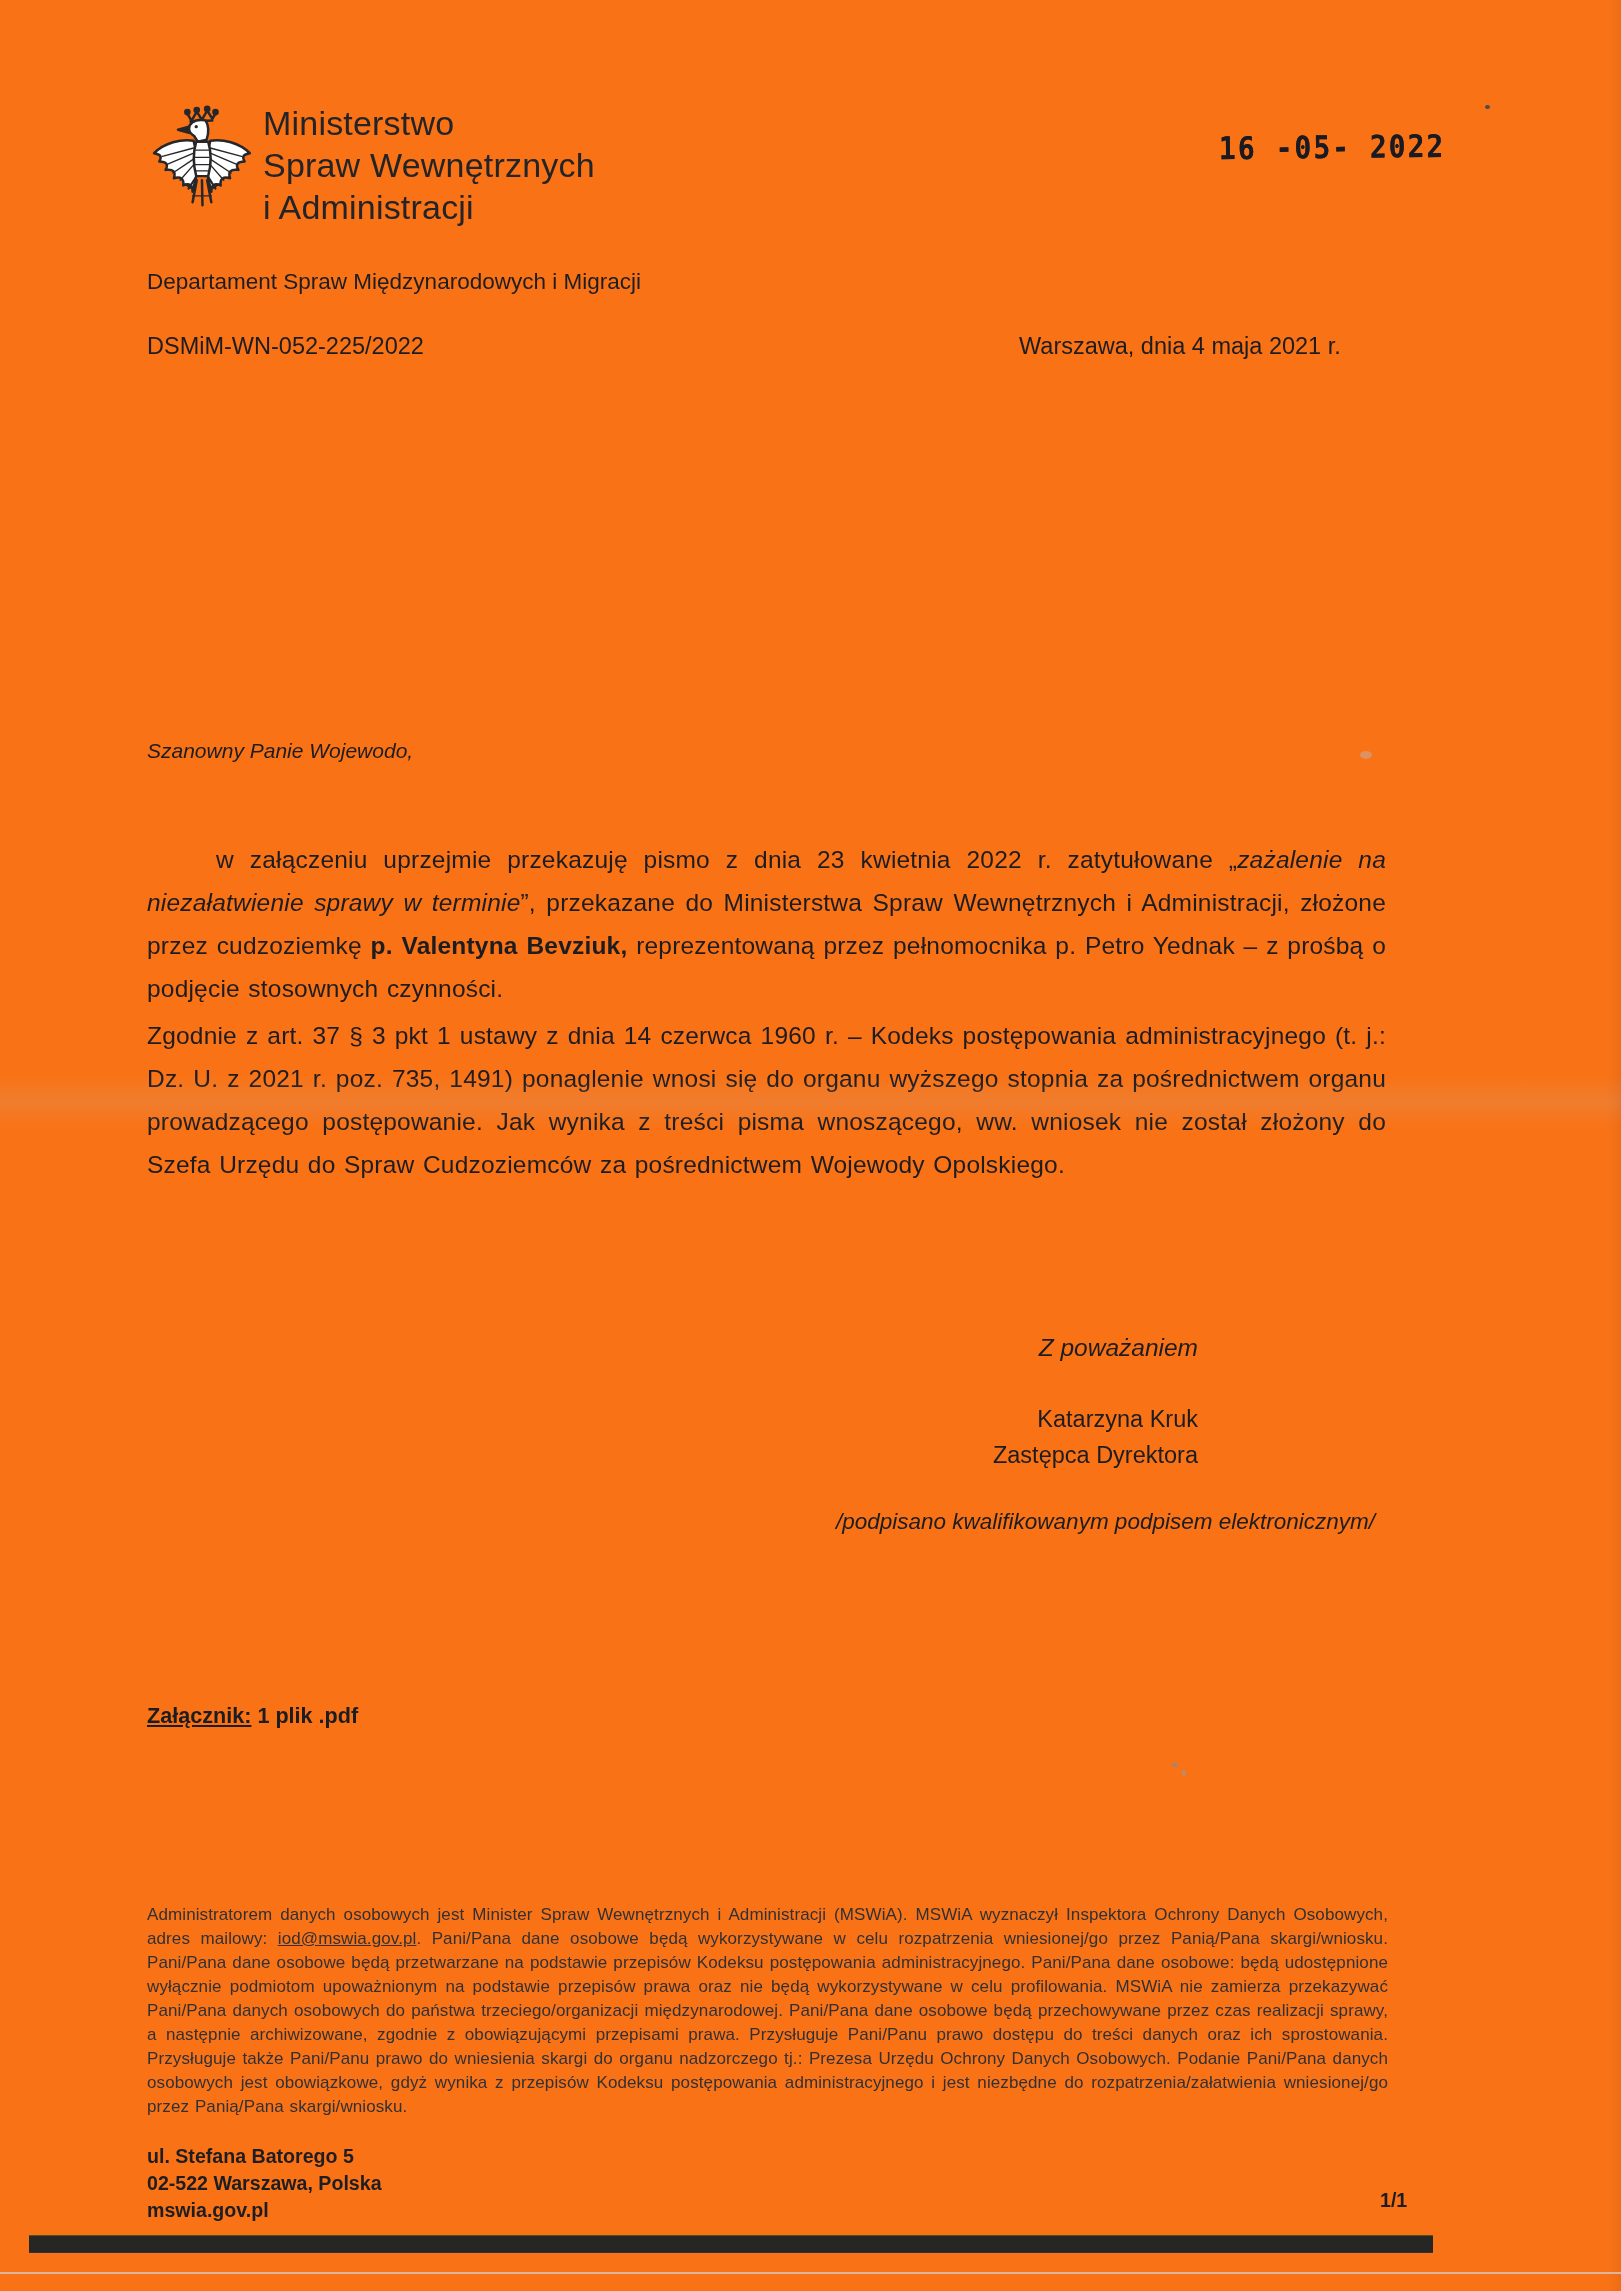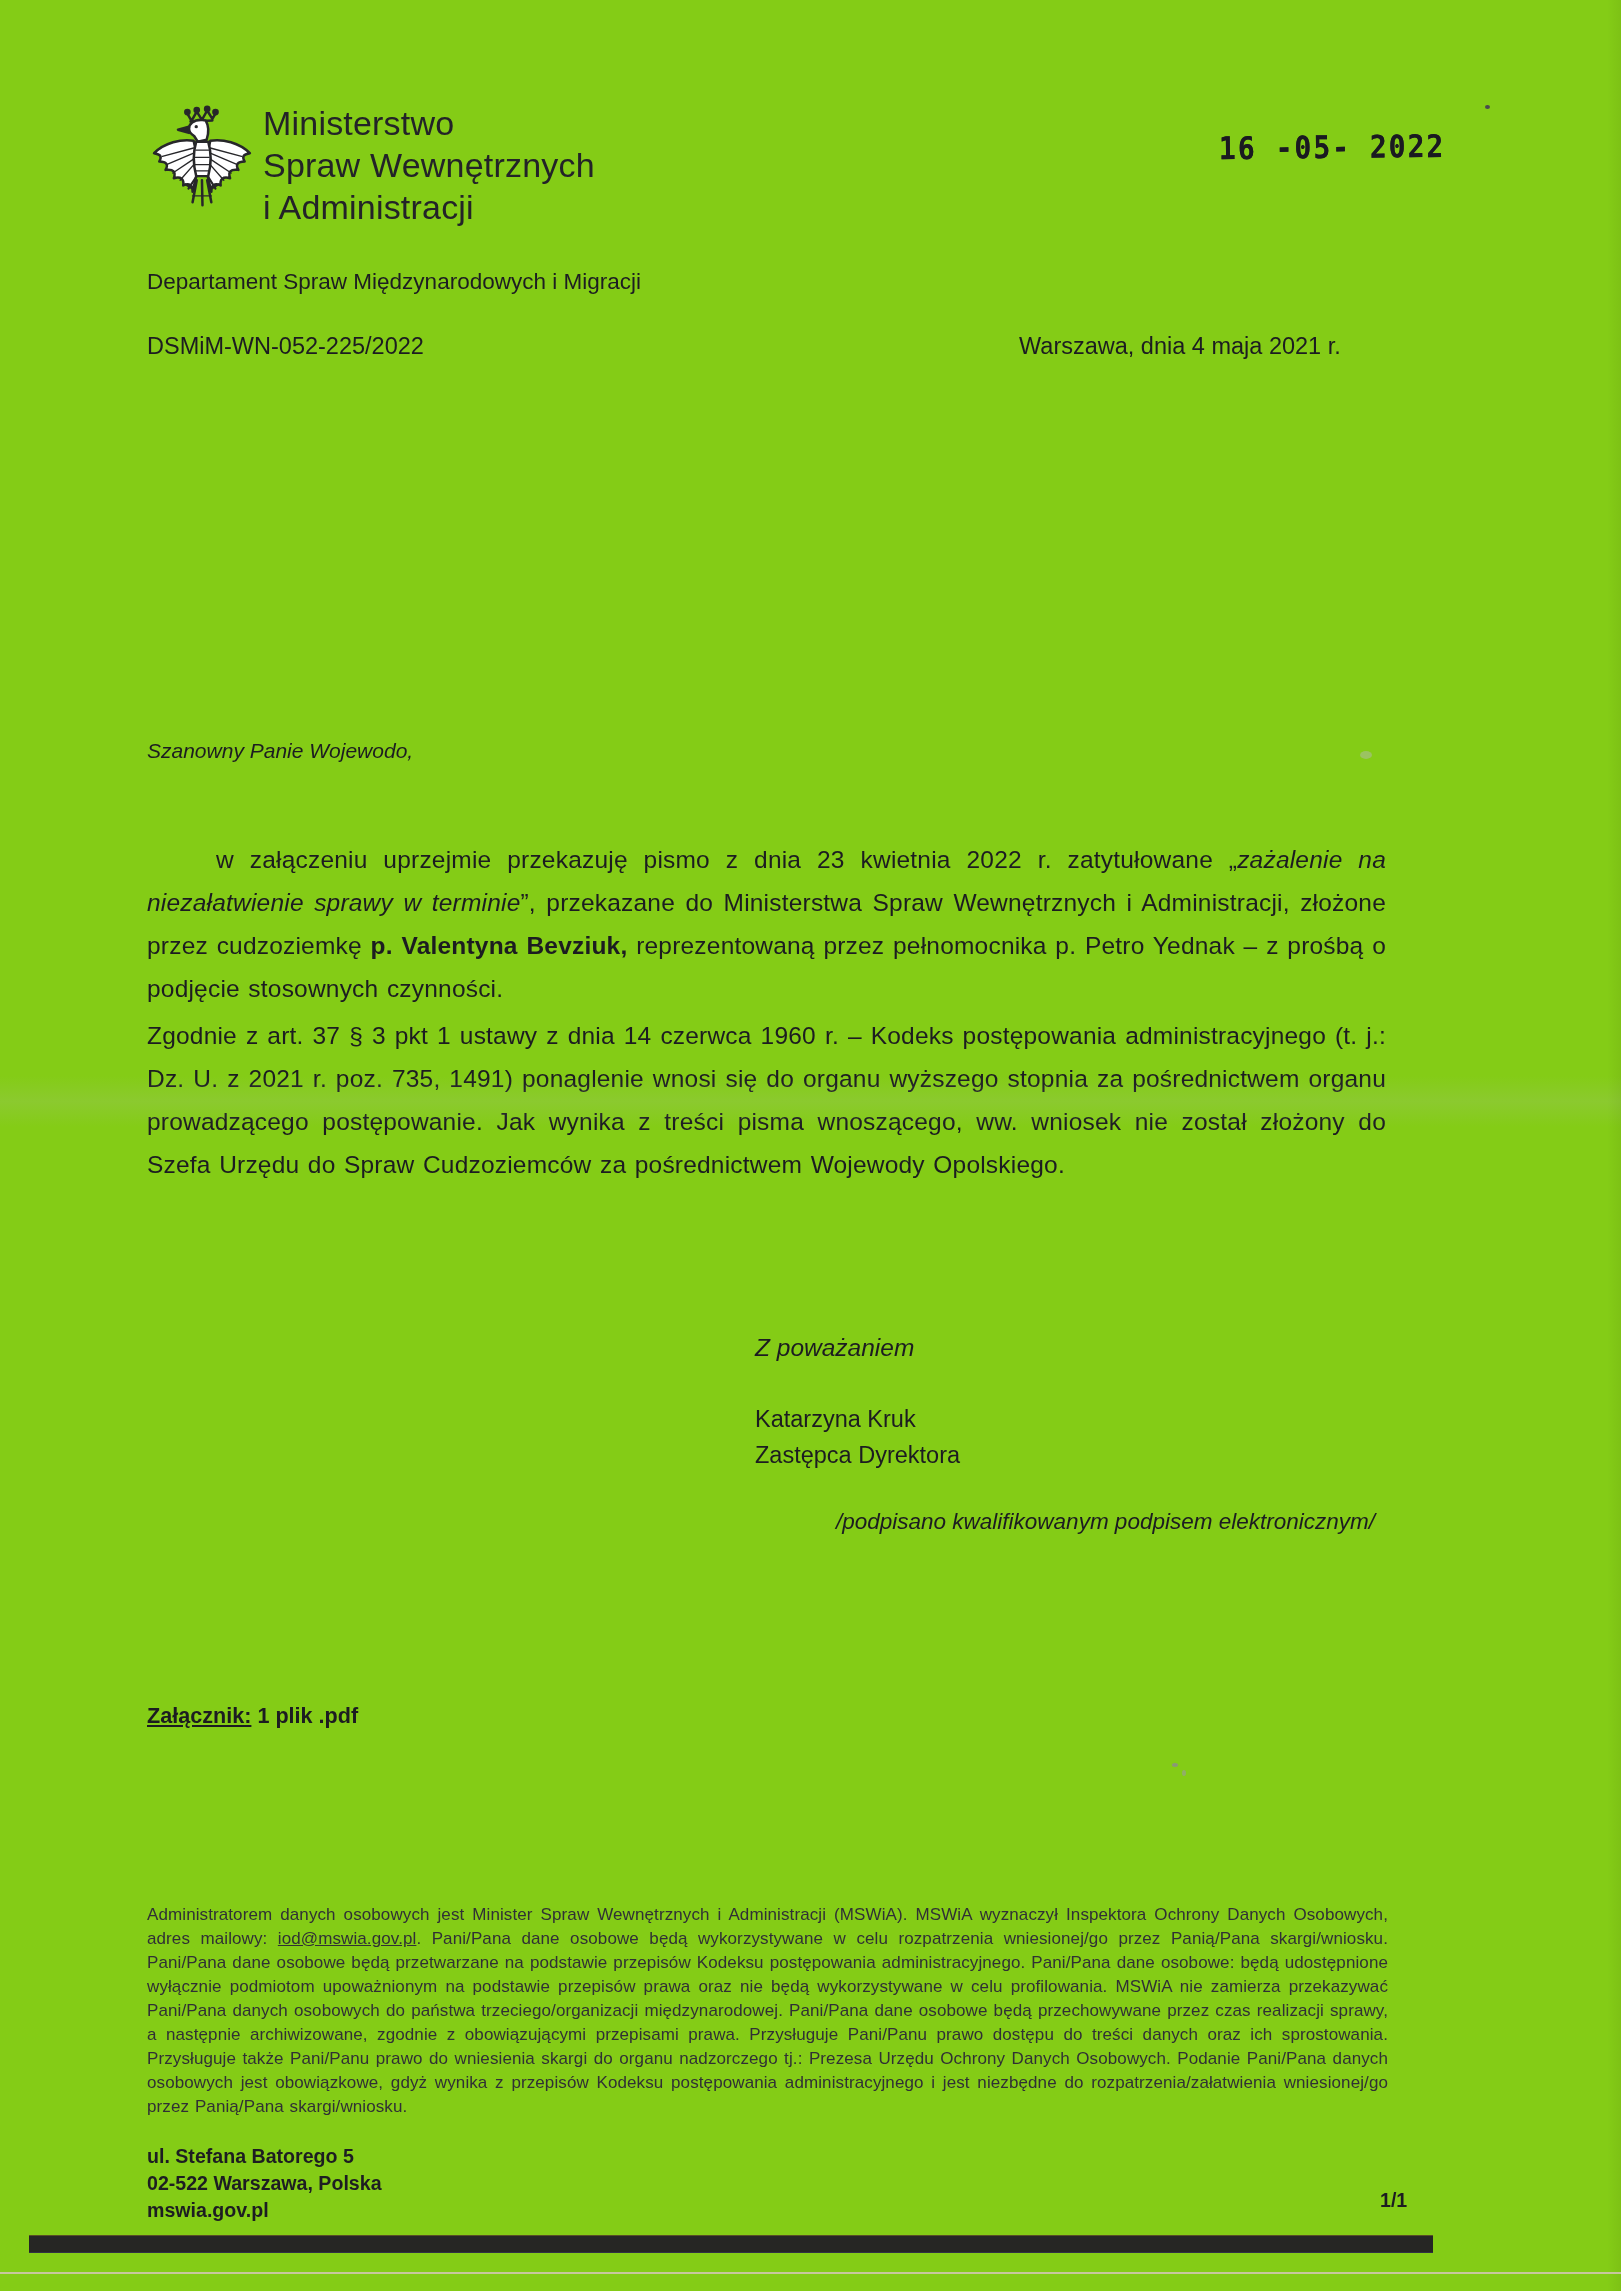--- a/index.html
+++ b/index.html
@@ -1,19 +1,19 @@
 <!DOCTYPE html>
 <html lang="pl"><head>
 <meta charset="utf-8">
 <style>
   html,body{margin:0;padding:0;background:#e9e9e9;}
   .page{
     position:relative;
     width:1621px;height:2292px;
-    background:#84cc16;
+    background:#f97316;
     overflow:hidden;
     font-family:"Liberation Sans",sans-serif;
     color:#1c1c21;
   }
   .scan-content{position:absolute;inset:0;filter:blur(0.2px);}
   .abs{position:absolute;}
 
   
   .emblem{left:145px;top:98px;width:116px;height:125px;}
   .ministry-name{left:263px;top:102px;font-size:34px;line-height:42px;color:#232328;letter-spacing:0.2px;}
@@ -39,21 +39,21 @@
     left:147px;width:1239px;margin:0;
     font-size:24.5px;line-height:43px;
     text-align:justify;letter-spacing:0.2px;word-spacing:1.5px;
   }
   .par1{top:838px;text-indent:69px;}
   .par2{top:1014px;}
   .it{font-style:italic;}
   .bd{font-weight:bold;}
 
   
-  .signature{left:755px;top:1333px;width:443px;text-align:left;font-size:24.5px;line-height:29px;}
+  .signature{left:755px;top:1333px;width:443px;text-align:right;font-size:24.5px;line-height:29px;}
   .signature .closing{font-style:italic;margin-bottom:39px;}
   .signature .signer{font-size:23.5px;line-height:36px;}
   .esign{left:782px;top:1509px;width:647px;text-align:center;font-style:italic;font-size:22.5px;}
 
   
   .attachment{left:147px;top:1703px;font-size:21.6px;font-weight:600;}
   .underline{text-decoration:underline;margin-top:37px;}
   .cc{left:147px;top:1764px;font-size:20.6px;line-height:30px;font-weight:600;}
 
   

